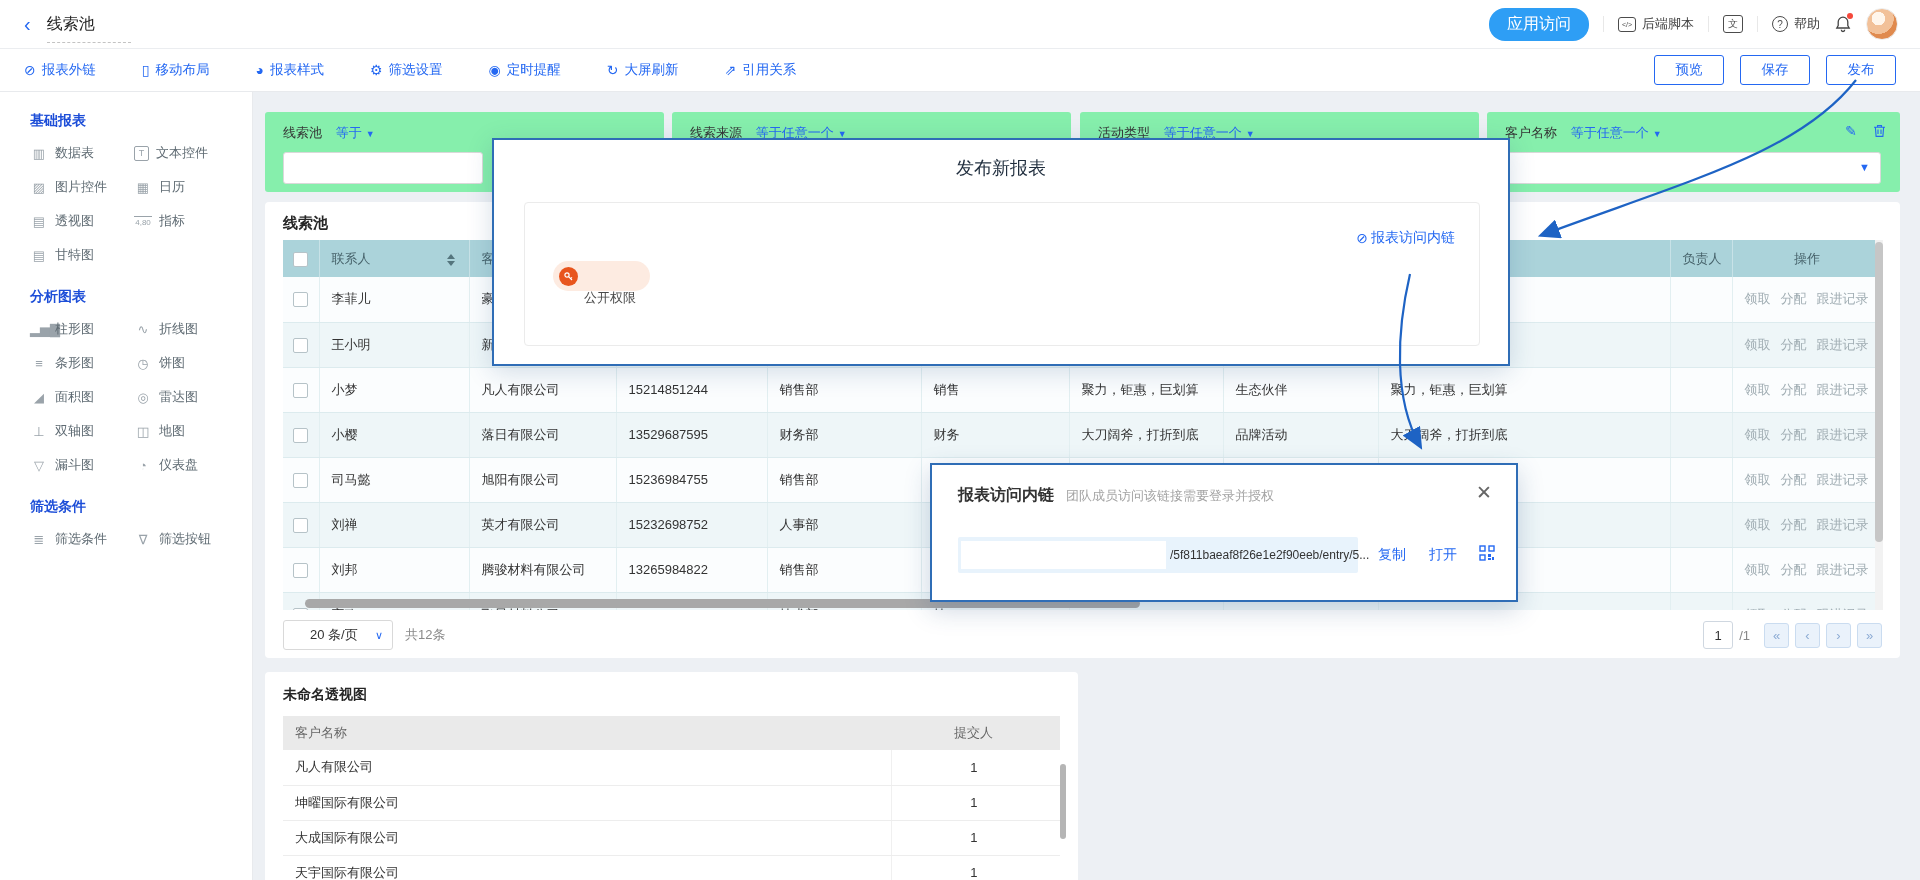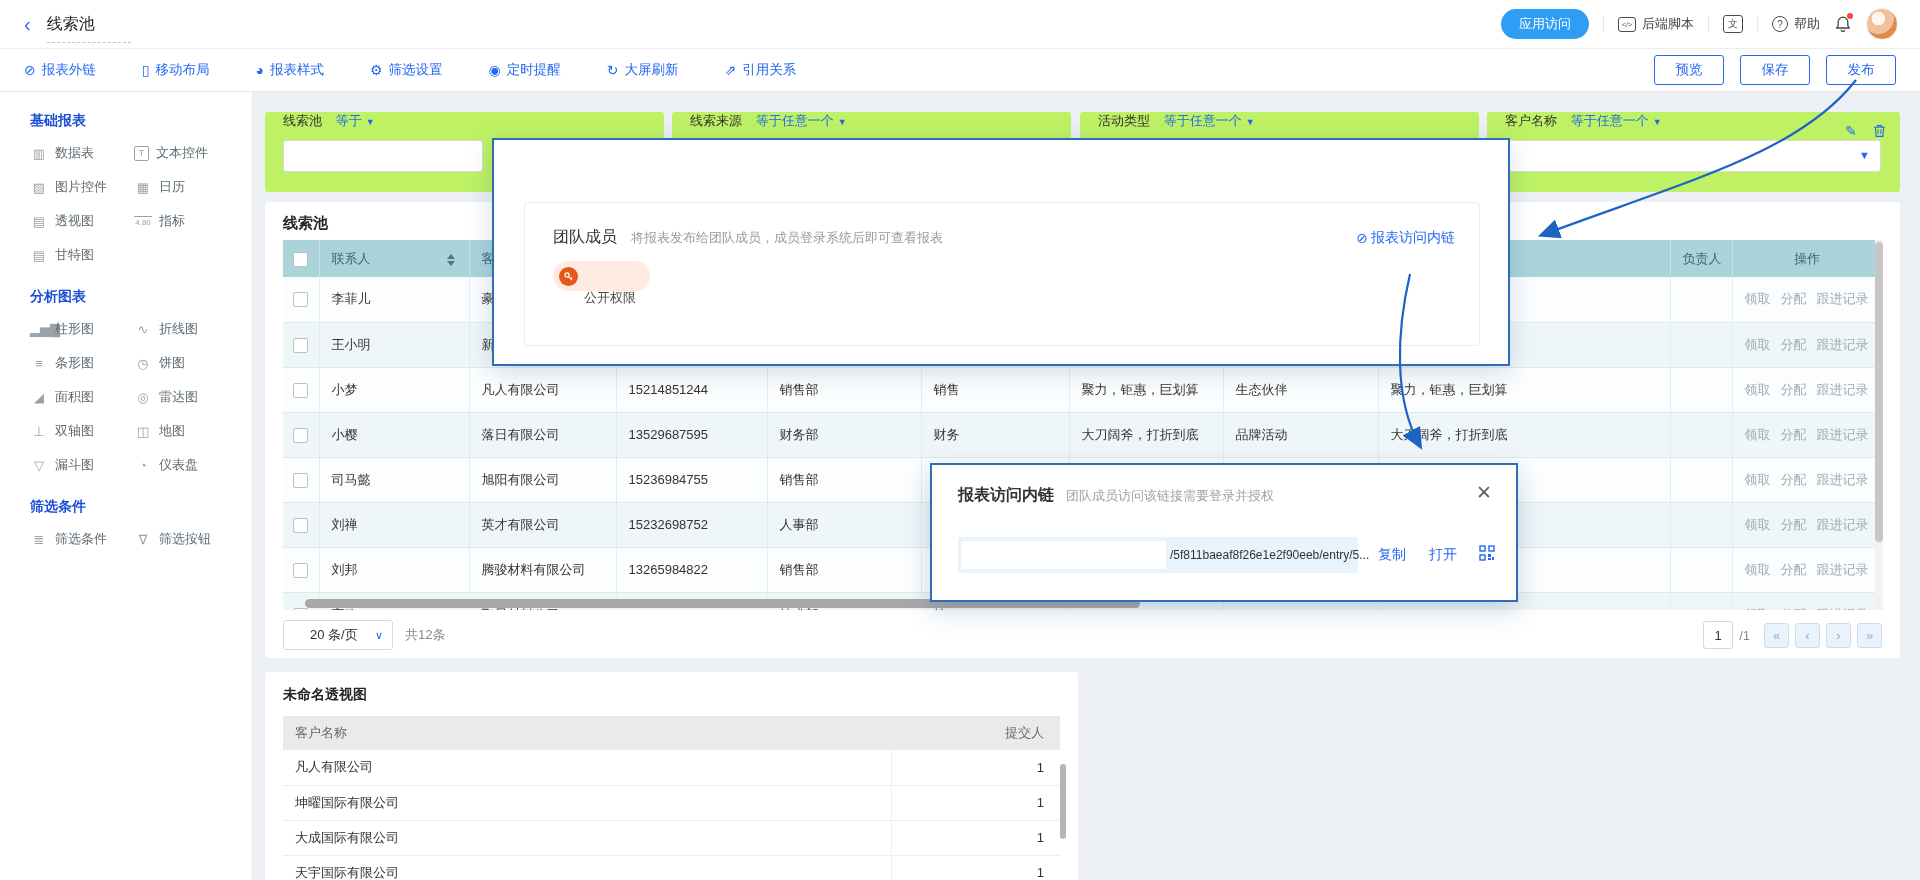--- a/index.html
+++ b/index.html
@@ -6,21 +6,21 @@
   html,body { width:1920px; height:880px; overflow:hidden;
     font-family:"Liberation Sans","DejaVu Sans",sans-serif; background:#edf0f4; color:#333; font-size:13px; }
 
   
   #app-header{position:absolute;left:0;top:0;width:1920px;height:49px;background:#fff;
     border-bottom:1px solid #ebedf0;display:flex;align-items:center;z-index:10;}
   .back{color:#2468f2;font-size:20px;margin-left:24px;cursor:pointer;line-height:1;}
   .page-title{font-size:16px;color:#262626;margin-left:16px;position:relative;}
   .page-title:after{content:"";position:absolute;left:0;bottom:-8px;width:84px;border-bottom:1px dashed #c3c3c3;}
   #header-right{margin-left:auto;display:flex;align-items:center;margin-right:22px;gap:14px;}
-  .pill{background:#2e9ef5;color:#fff;border:none;border-radius:16px;padding:6px 18px;font-size:13px;cursor:pointer;}
+  .pill{background:#2e9ef5;color:#fff;border:none;border-radius:16px;padding:6px 18px;font-size:16px;cursor:pointer;}
   .hdr-div{width:1px;height:16px;background:#e8e8e8;}
   .hdr-item{display:flex;align-items:center;gap:6px;color:#404040;font-size:13px;cursor:pointer;}
   .boxicon{width:18px;height:15px;border:1.3px solid #4c4c4c;border-radius:3px;font-size:7px;
     display:inline-flex;align-items:center;justify-content:center;color:#4c4c4c;}
   .qicon{width:16px;height:16px;border:1.3px solid #4c4c4c;border-radius:50%;font-size:10px;
     display:inline-flex;align-items:center;justify-content:center;color:#4c4c4c;}
   .bell{position:relative;width:18px;height:18px;cursor:pointer;}
   .bell .dot{position:absolute;right:-1px;top:-2px;width:6px;height:6px;border-radius:50%;background:#f5483b;}
   .avatar{width:32px;height:32px;border-radius:50%;cursor:pointer;border:1px solid #eee;
     background:radial-gradient(circle at 38% 32%, #fff6ec 0 24%, #f2c199 25% 55%, #e08a4e 56% 80%, #c9662f 81%);}
@@ -41,21 +41,21 @@
   .sb-sec{margin-bottom:24px;}
   .sb-sec h3{font-size:14px;color:#1d4ed8;margin-bottom:14px;font-weight:bold;}
   .sb-grid{display:grid;grid-template-columns:104px 104px;row-gap:16px;}
   .sb-item{display:flex;align-items:center;gap:7px;color:#5f6b73;font-size:13px;cursor:pointer;}
   .sb-ico{width:18px;color:#9aa3aa;font-size:13px;text-align:center;flex:none;}
   .sb-ico.boxT{width:15px;height:15px;border:1.2px solid #9aa3aa;border-radius:2px;font-size:9px;
     display:inline-flex;align-items:center;justify-content:center;}
   .sb-ico.tiny{font-size:8px;border-top:1.2px solid #9aa3aa;padding-top:1px;letter-spacing:0;}
 
   
-  .f-card{position:absolute;background:#bef264;border-radius:3px;height:80px;z-index:1;padding:0 18px;}
+  .f-card{position:absolute;background:#86efac;border-radius:3px;height:80px;z-index:1;padding:12px 18px;}
   .f-label{font-size:13px;color:#333;}
   .f-op{color:#2468f2;margin-left:10px;cursor:pointer;}
   .f-caret{color:#2468f2;font-size:9px;margin-left:4px;}
   .f-input{margin-top:10px;width:200px;height:32px;border:1px solid #d9d9d9;border-radius:3px;background:#fff;}
   .f-select{margin-top:10px;width:376px;height:32px;border:1px solid #d9d9d9;border-radius:3px;background:#fff;
     position:relative;cursor:pointer;}
   .f-select .car{position:absolute;right:10px;top:8px;color:#2468f2;font-size:11px;}
   .f-actions{position:absolute;right:14px;top:12px;display:flex;gap:16px;color:#2468f2;}
   .f-actions .act{cursor:pointer;font-size:14px;line-height:1;}
 
@@ -94,21 +94,21 @@
   .pof{color:#888;margin-right:8px;}
   .pnav{width:25px;height:25px;background:#eaf2fb;border:1px solid #cadcf0;border-radius:3px;color:#8cabd4;
     font-size:13px;display:flex;align-items:center;justify-content:center;cursor:pointer;}
 
   
   #pivot-card{position:absolute;left:265px;top:672px;width:813px;height:230px;background:#fff;border-radius:4px;z-index:1;}
   #pivot-title{position:absolute;left:18px;top:14px;font-size:14px;font-weight:bold;color:#262626;}
   #pivot-wrap{position:absolute;left:18px;top:44px;width:777px;}
   table.pivot{border-collapse:collapse;table-layout:fixed;width:777px;}
   table.pivot th{background:#eaeaea;color:#666;font-weight:normal;height:34px;text-align:left;padding-left:12px;font-size:13px;}
-  table.pivot th.r, table.pivot td.r{text-align:right;padding-right:16px;}
+  table.pivot th.r, table.pivot td.r{text-align:center;padding-right:16px;}
   table.pivot td{height:35px;border-bottom:1px solid #ededed;padding-left:12px;color:#333;font-size:13px;background:#fff;}
   table.pivot td.r{border-left:1px solid #f0f0f0;}
   #pivot-vscroll{position:absolute;left:795px;top:92px;width:6px;height:75px;background:#b5b5b5;border-radius:3px;}
 
   
   #publish-modal{position:absolute;left:492px;top:138px;width:1018px;height:228px;background:#fff;
     border:2px solid #2f6db6;box-shadow:0 6px 24px rgba(30,70,120,.18);z-index:40;}
   #publish-modal h2{text-align:center;font-size:18px;color:#1f2d3d;font-weight:normal;margin-top:16px;}
   .member-box{position:absolute;left:30px;top:62px;width:956px;height:144px;border:1px solid #ebebeb;border-radius:4px;}
   .member-head{position:absolute;left:28px;top:24px;display:flex;align-items:baseline;}
@@ -521,25 +521,22 @@
             <td>天宇国际有限公司</td>
             <td class="r">1</td>
           </tr>
         </tbody>
     </table>
   </div>
   <div id="pivot-vscroll"></div>
 </div>
 
 <div id="publish-modal">
+  <h2>发布新报表</h2>
   <div class="member-box">
-    <div class="member-head">
-      <span class="member-title">团队成员</span>
-      <span class="member-desc">将报表发布给团队成员，成员登录系统后即可查看报表</span>
-    </div>
     <span class="inner-link">
         <span>⊘</span>
         <span>报表访问内链</span>
       </span>
     <span class="perm-tag">
       <span class="perm-ico">
           <svg width="11" height="11" viewBox="0 0 11 11">
             <circle cx="4" cy="4" r="2.1" fill="none" stroke="#fff" stroke-width="1.2"></circle>
             <path d="M5.6 5.6 L9 9 M7.6 7.6 L9 6.4" stroke="#fff" stroke-width="1.2" fill="none"></path>
           </svg>

